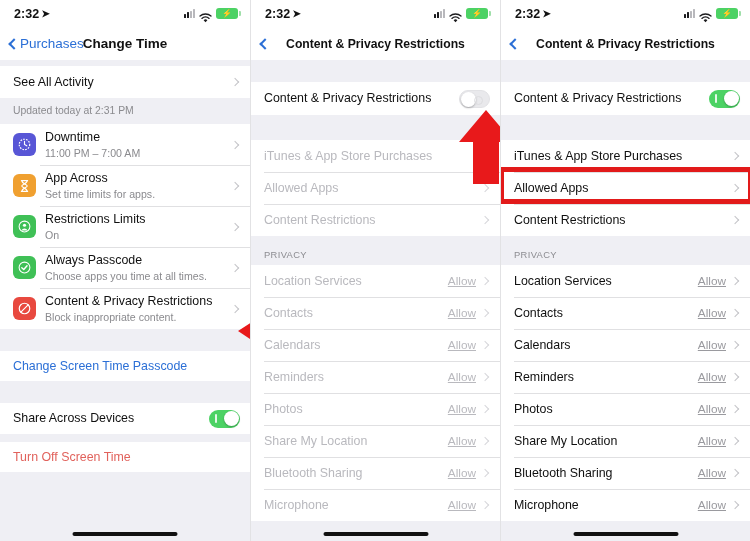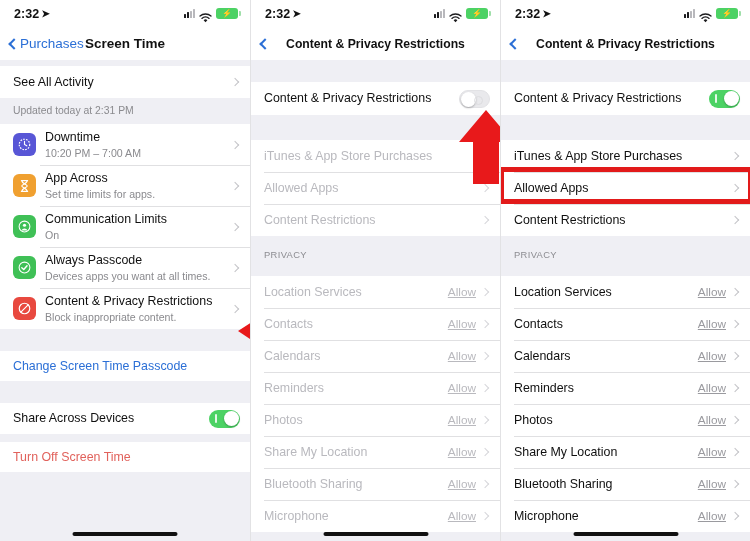--- a/index.html
+++ b/index.html
@@ -95,21 +95,21 @@
   .row-body { flex:1 1 auto; min-width:0; padding: 5px 0; }
   .row-title { font-size:12.4px; color:#101010; line-height:1.35; white-space:nowrap; overflow:hidden; }
   .row-sub { font-size:10.6px; color:#8a8a8e; line-height:1.35; white-space:nowrap; overflow:hidden;}
   .row-value { font-size:11.8px; color:#9a9a9f; margin-right:6px; white-space:nowrap;text-decoration:underline; }
   .chev {
     width:6px;height:6px;border-top:1.6px solid #c3c3c7;border-right:1.6px solid #c3c3c7;
     transform:rotate(45deg); flex:0 0 6px; margin-right:2px;
   }
   .hdr {
     font-size:9.4px; color:#8c8c91; letter-spacing:.35px;
-    padding: 13px 0 16px 13px; background:#efeff4;
+    padding: 13px 0 5px 13px; background:#efeff4;
   }
   .note {
     font-size:9.6px; color:#8a8a8e; line-height:1.45;
     padding: 5px 14px 9px 13px; background:#efeff4;
   }
   .updated {
     font-size:10.4px; color:#8a8a8e;
     padding: 7px 13px 8px 13px; background:#efeff4;
   }
   .link-row .row-title { color:#2b6fd6; }
@@ -174,21 +174,21 @@
             <span class="bolt">⚡</span>
           </span>
       </div>
     </div>
 
     <div class="navbar">
       <div class="nav-back">
         <span class="chev-left"></span>
         <span>Purchases</span>
       </div>
-      <div class="nav-title">Screen Time</div>
+      <div class="nav-title">Change Time</div>
     </div>
 
     <div class="scroll">
       <div class="gap" style="height:6px"></div>
 
       <div class="group">
         <div class="row">
           <div class="row-body">
             <div class="row-title">See All Activity</div>
           </div>
@@ -201,21 +201,21 @@
       <div class="group">
         <div class="row with-icon">
           <span class="row-ic" style="background:#5856d6">
             <svg width="15" height="15" viewBox="0 0 20 20">
                 <circle cx="10" cy="10" r="7" fill="none" stroke="#fff" stroke-width="1.6" stroke-dasharray="2.2 1.6"></circle>
                 <path d="M10 5.6V10l3 1.8" stroke="#fff" stroke-width="1.5" fill="none" stroke-linecap="round"></path>
               </svg>
           </span>
           <div class="row-body">
             <div class="row-title">Downtime</div>
-            <div class="row-sub">10:20 PM – 7:00 AM</div>
+            <div class="row-sub">11:00 PM – 7:00 AM</div>
           </div>
           <span class="chev"></span>
         </div>
 
         <div class="row with-icon">
           <span class="row-ic" style="background:#f0a030">
             <svg width="13" height="14" viewBox="0 0 14 18">
                 <path d="M3 2h8M3 16h8M3.5 2c0 4 7 5 7 7s-7 3-7 7" stroke="#fff" stroke-width="1.5" fill="none" stroke-linecap="round"></path>
                 <path d="M10.5 2c0 4-7 5-7 7s7 3 7 7" stroke="#fff" stroke-width="1.5" fill="none" stroke-linecap="round"></path>
               </svg>
@@ -229,36 +229,36 @@
 
         <div class="row with-icon">
           <span class="row-ic" style="background:#3fc056">
             <svg width="15" height="15" viewBox="0 0 20 20">
                 <circle cx="10" cy="10" r="7.2" fill="none" stroke="#fff" stroke-width="1.4"></circle>
                 <circle cx="10" cy="8.3" r="2.1" fill="#fff"></circle>
                 <path d="M5.9 15.2a4.6 4.6 0 0 1 8.2 0" fill="#fff"></path>
               </svg>
           </span>
           <div class="row-body">
-            <div class="row-title">Communication Limits</div>
+            <div class="row-title">Restrictions Limits</div>
             <div class="row-sub">On</div>
           </div>
           <span class="chev"></span>
         </div>
 
         <div class="row with-icon">
           <span class="row-ic" style="background:#3fc056">
             <svg width="15" height="15" viewBox="0 0 20 20">
                 <circle cx="10" cy="10" r="7.2" fill="none" stroke="#fff" stroke-width="1.4"></circle>
                 <path d="M6.4 10.2 9 12.6l4.4-5" stroke="#fff" stroke-width="1.9" fill="none" stroke-linecap="round" stroke-linejoin="round"></path>
               </svg>
           </span>
           <div class="row-body">
             <div class="row-title">Always Passcode</div>
-            <div class="row-sub">Devices apps you want at all times.</div>
+            <div class="row-sub">Choose apps you time at all times.</div>
           </div>
           <span class="chev"></span>
         </div>
 
         <div class="row with-icon">
           <span class="row-ic" style="background:#e8493f">
             <svg width="15" height="15" viewBox="0 0 20 20">
                 <circle cx="10" cy="10" r="7" fill="none" stroke="#fff" stroke-width="1.6"></circle>
                 <path d="M5.2 14.8 14.8 5.2" stroke="#fff" stroke-width="1.6" stroke-linecap="round"></path>
               </svg>

